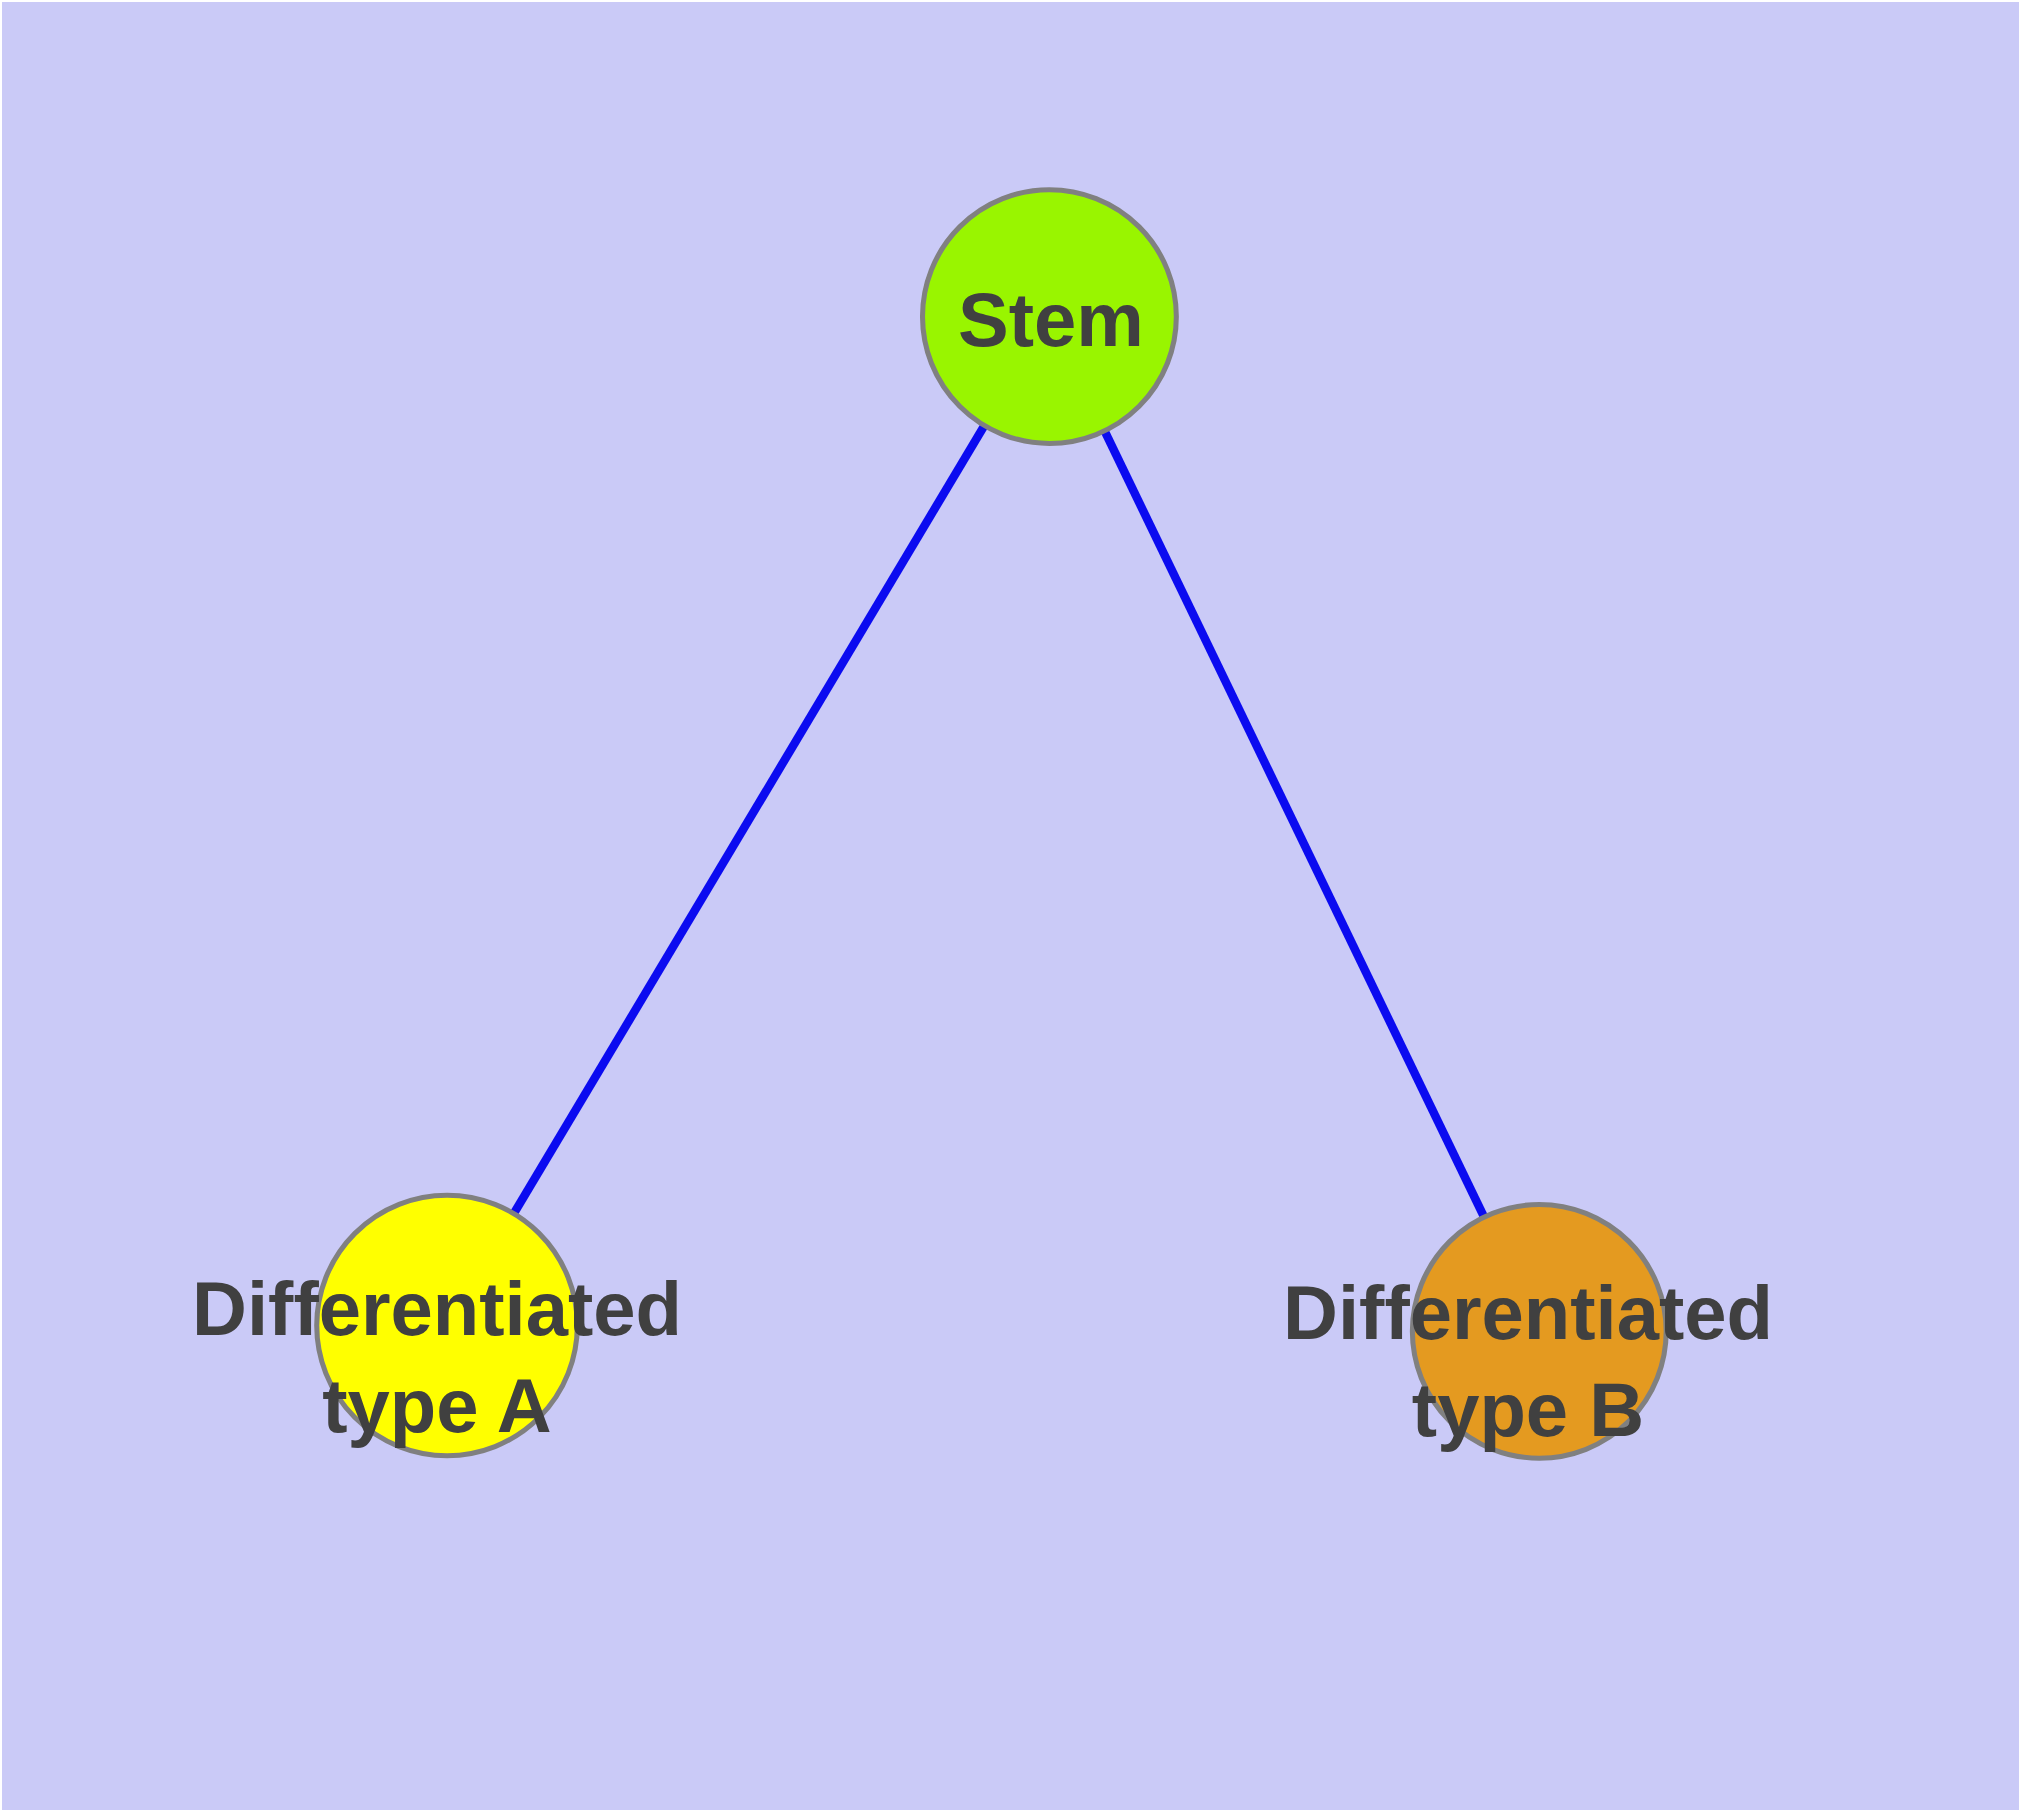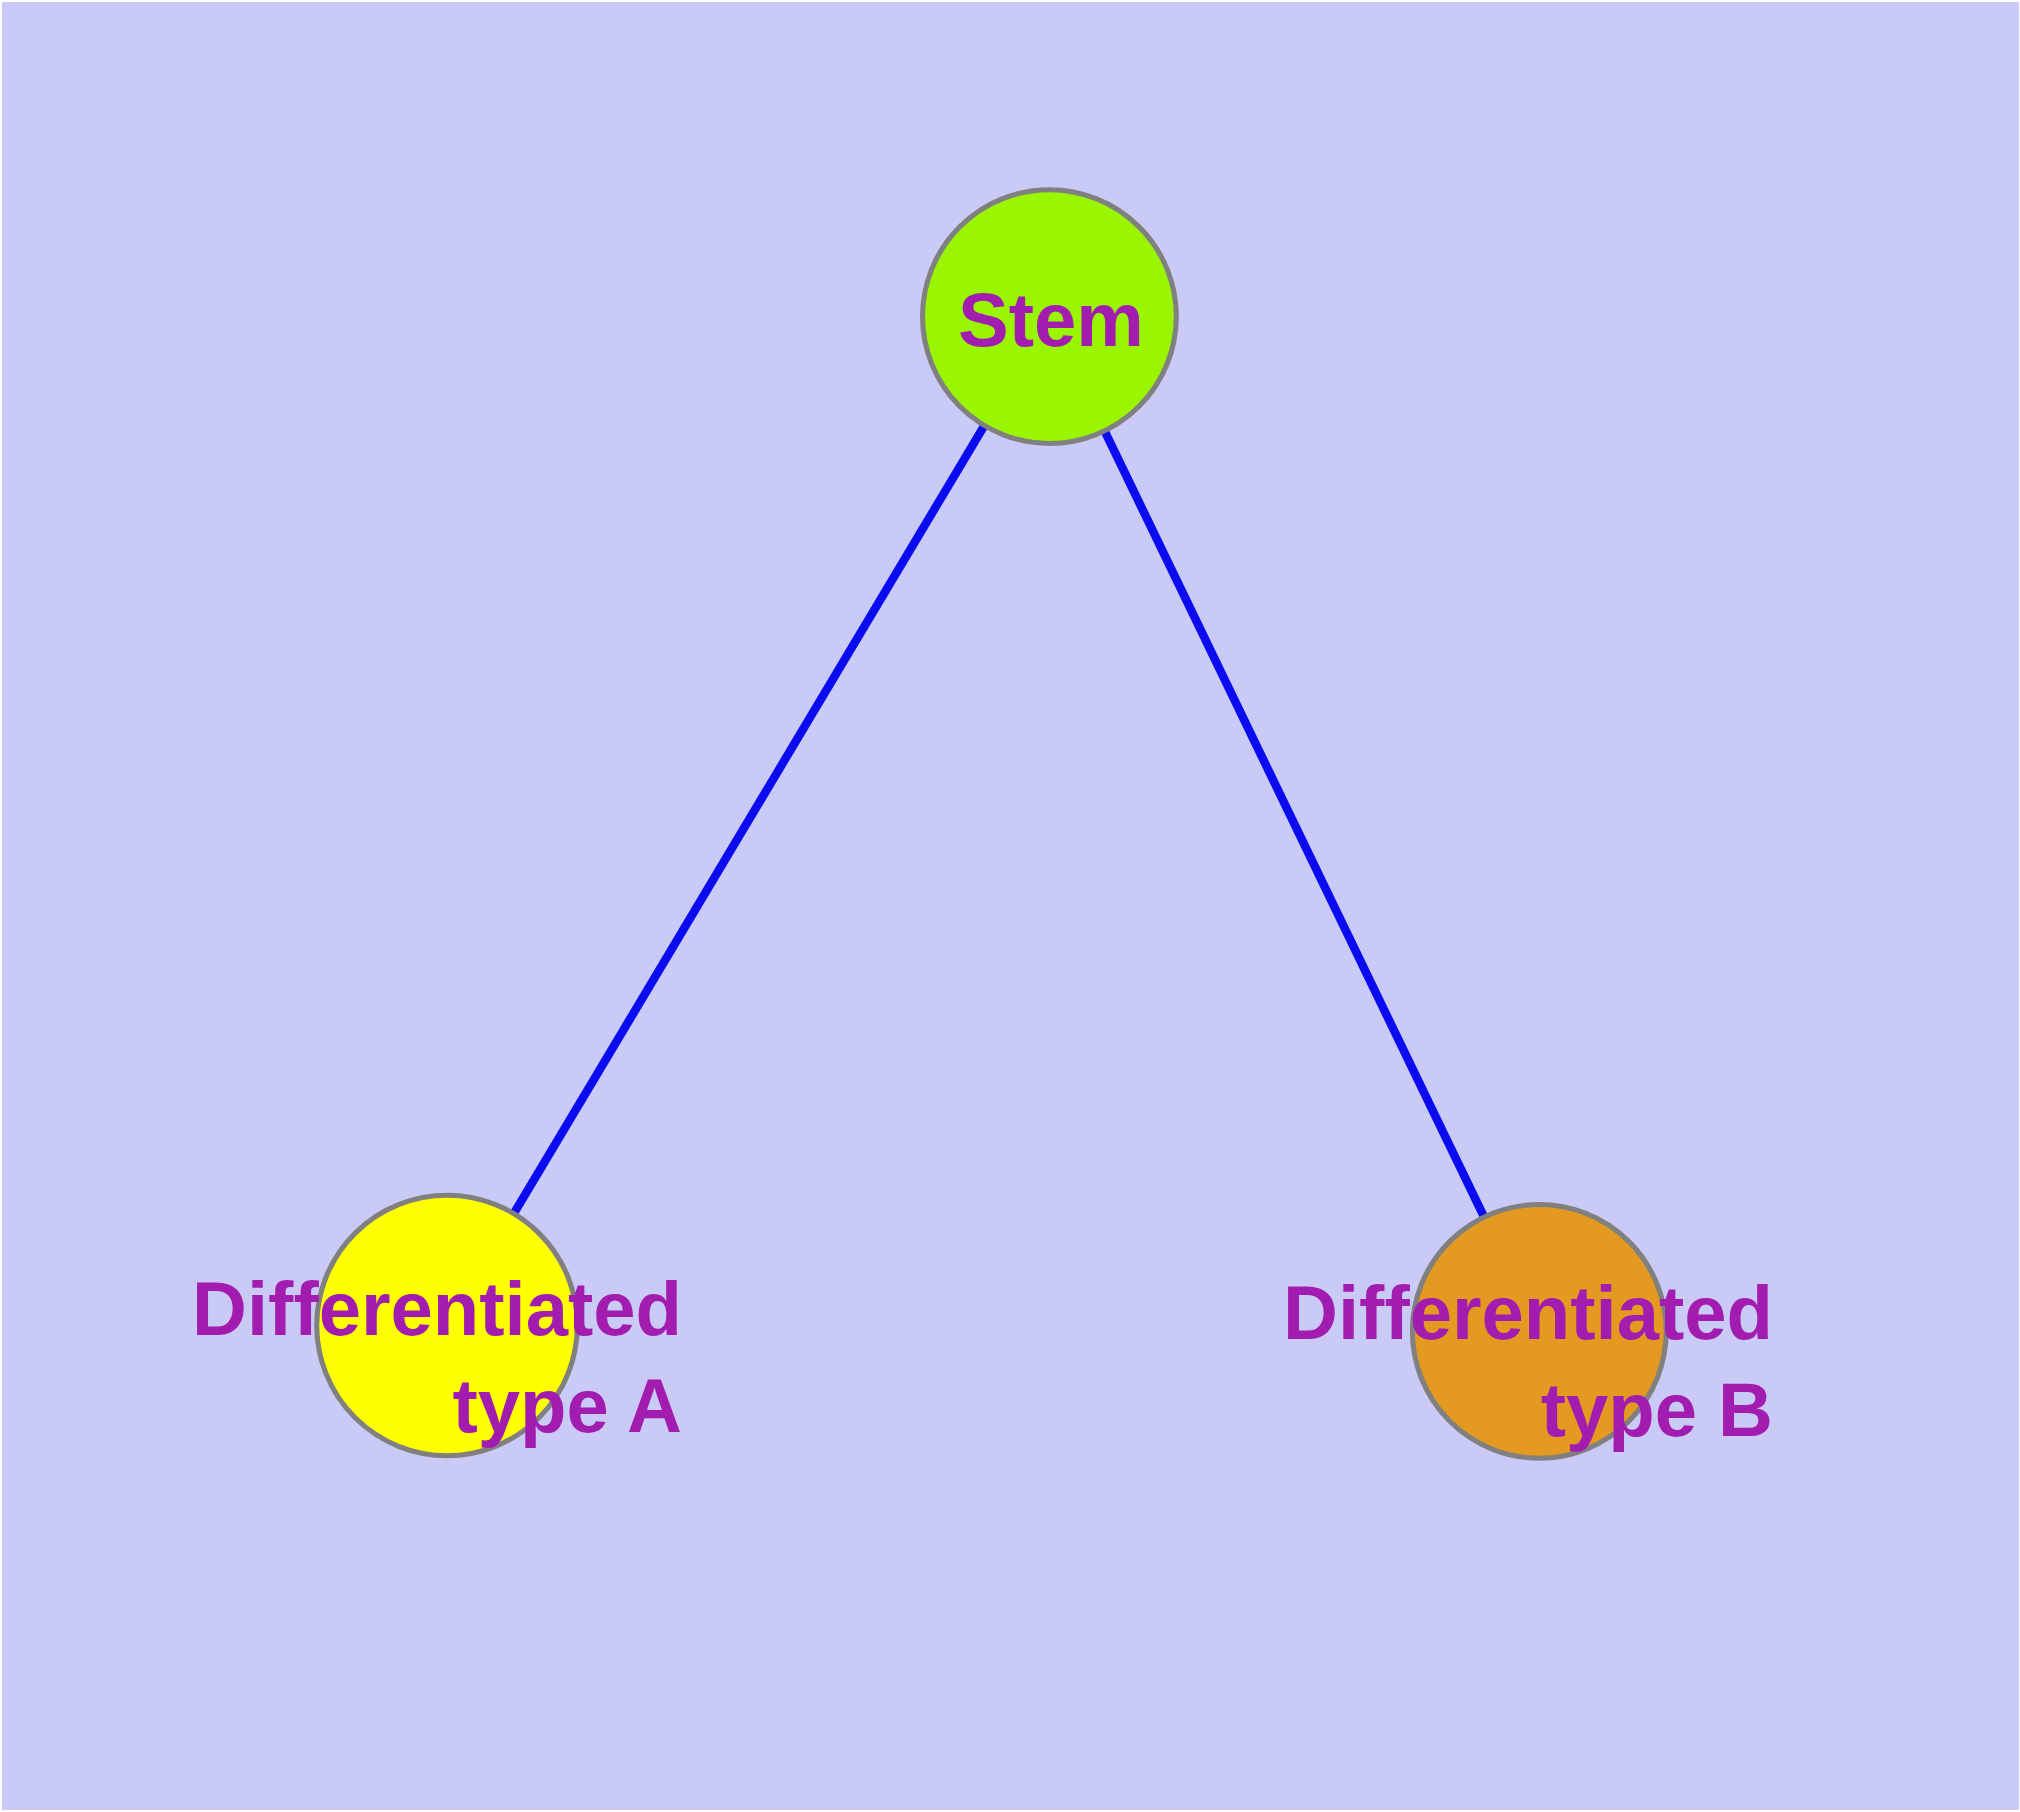--- a/index.html
+++ b/index.html
@@ -35,26 +35,26 @@
     stroke-width: 10;
     stroke-linecap: butt;
     fill: none;
   }
   .node-circle {
     stroke-width: 6;
   }
   .node-label {
     position: absolute;
     transform: translate(-50%, -50%);
-    text-align: right;
+    text-align: center;
     white-space: pre-line;
     font-weight: bold;
     font-size: 76px;
     line-height: 97px;
-    color: #a21caf;
+    color: #404040;
     letter-spacing: 0;
   }
   .label-stem   { left: 1049px; top: 317px;  }
   .label-type-a { left: 435px;  top: 1355px; }
   .label-type-b { left: 1526px; top: 1359px; }
 </style>
 </head>
 <body>
 
 <div class="page">

